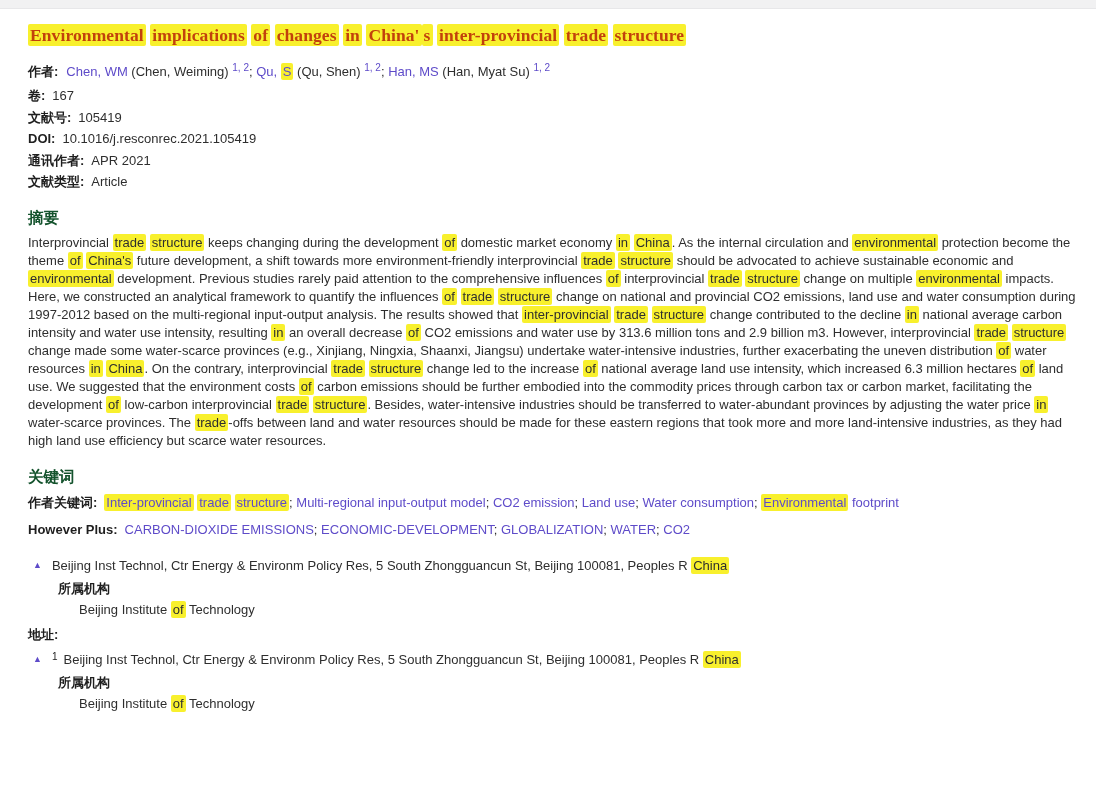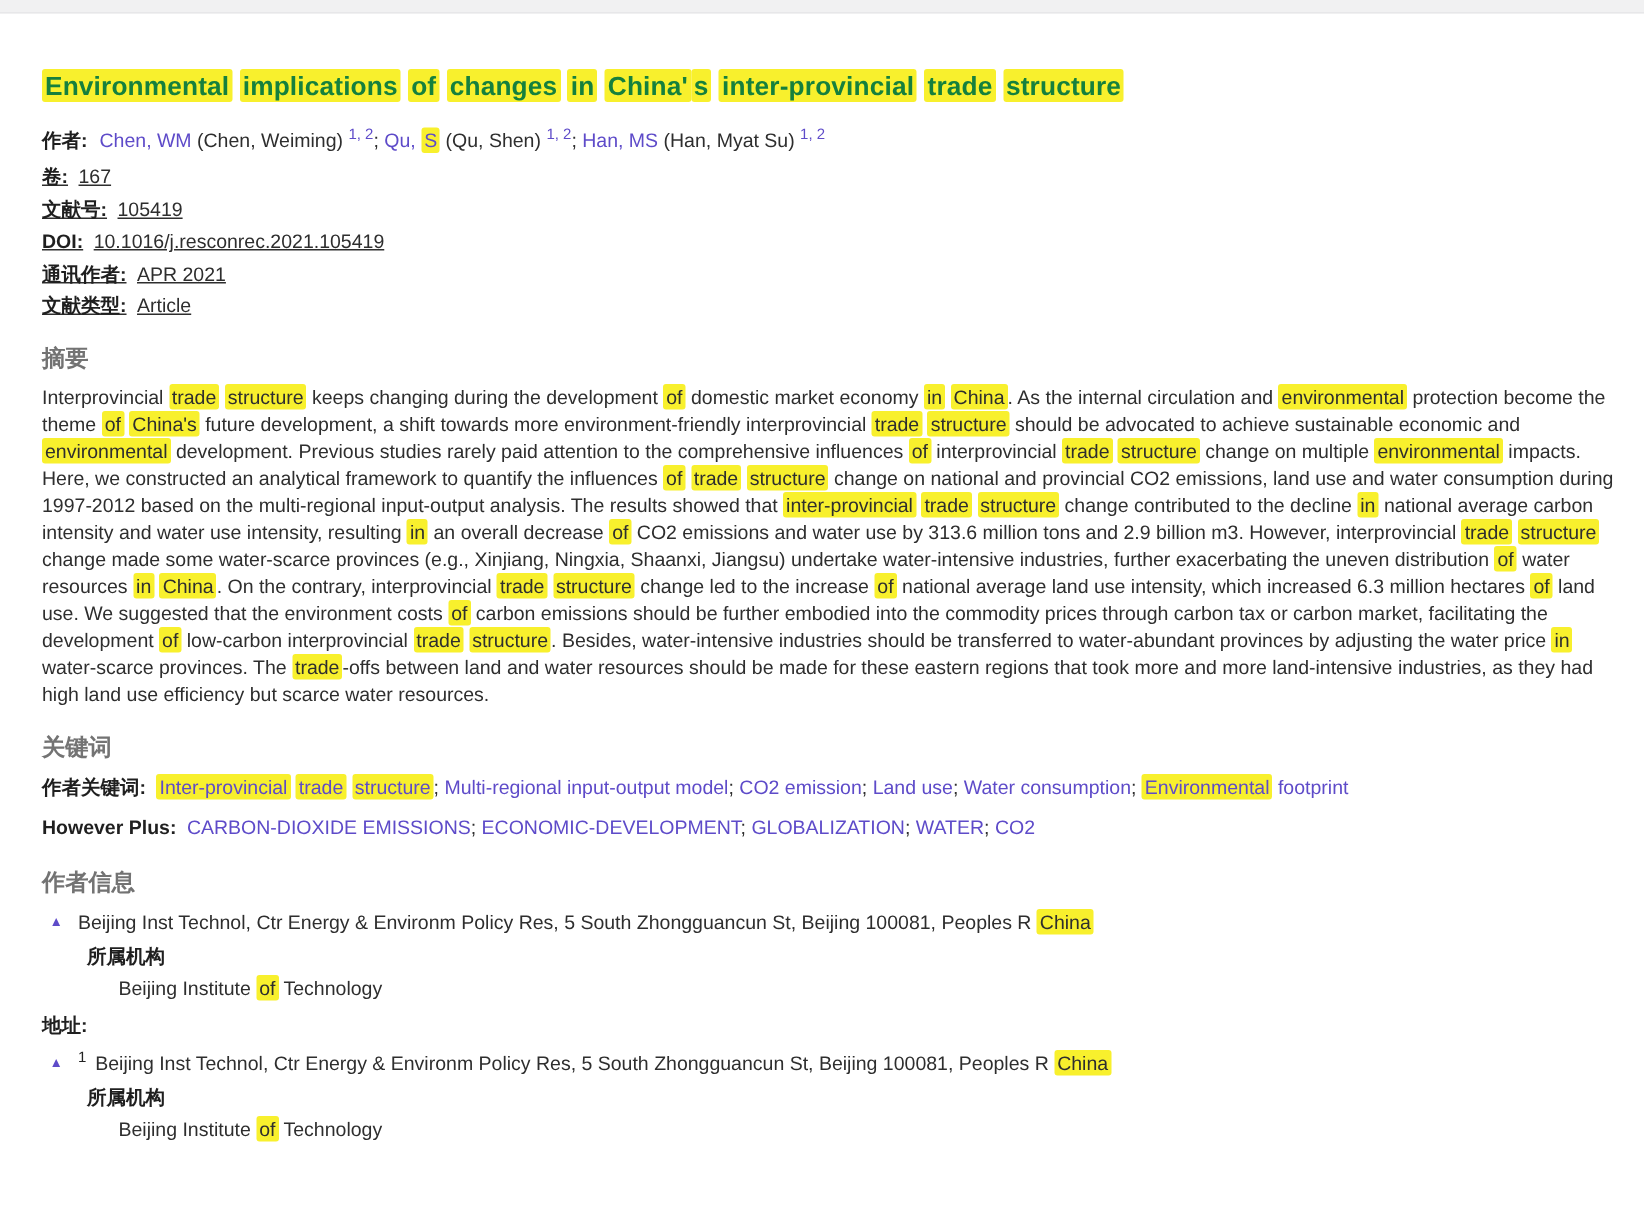--- a/index.html
+++ b/index.html
@@ -14,31 +14,31 @@
     width:1096px;height:810px;overflow:hidden;background:#fff;
     font-family:"Liberation Sans","DejaVu Sans",sans-serif;
     color:var(--text);
   }
   .top-strip{height:9px;background:#f1f1f2;border-bottom:1px solid #e7e7e9;}
   .content{padding:0 20px 0 28px;}
   .hl{background:var(--hl);padding:1px 2px;border-radius:2px;}
   .lk{color:var(--link);cursor:pointer;}
   .sup{font-size:10px;vertical-align:super;color:var(--link);line-height:0;}
   .article-title{
-    font-size:17.5px;font-weight:bold;color:#15803d;
-    margin:36px 0 0 0;line-height:24px;letter-spacing:.1px;
+    font-size:17.5px;font-weight:bold;color:#c2410c;
+    margin:14px 0 0 0;line-height:24px;letter-spacing:.1px;font-family:Liberation Serif, serif;
   }
   .byline{margin-top:17px;font-size:13px;line-height:16px;}
   .byline .label{margin-right:8px;}
   .label{font-weight:bold;color:var(--label);}
   .journal-line{margin-top:5px;font-size:14px;line-height:17px;}
   .meta-list{margin-top:5px;font-size:13px;}
-  .kv-row{line-height:21.5px;text-decoration:underline;}
+  .kv-row{line-height:21.5px;}
   .kv-row .label{margin-right:7px;}
-  .section-heading{font-size:15.5px;font-weight:600;color:#737373;margin:0;line-height:19px;}
+  .section-heading{font-size:15.5px;font-weight:600;color:#14532d;margin:0;line-height:19px;}
   .abstract-section{margin-top:15px;}
   .abstract-text{margin-top:7px;font-size:13px;line-height:18px;max-width:1052px;}
   .keywords-section{margin-top:17px;}
   .kw-row{margin-top:6px;font-size:13px;line-height:21px;}
   .kw-row .label{margin-right:7px;}
   .authorinfo-section{margin-top:17px;}
   .ai-row{margin-top:7px;font-size:13px;line-height:20px;}
   .ai-row .label{margin-right:7px;}
   .addr-line{display:flex;align-items:flex-start;margin-top:8px;font-size:13px;line-height:17px;}
   .tri{flex:0 0 auto;color:var(--link);font-size:9px;line-height:15px;margin:1px 10px 0 5px;cursor:pointer;}
@@ -89,21 +89,20 @@
     <h2 class="section-heading">关键词</h2>
     <div class="kw-row">
       <span class="label">作者关键词:</span><span><span class="hl lk">Inter-provincial</span><span class="lk"> </span><span class="hl lk">trade</span><span class="lk"> </span><span class="hl lk">structure</span><span>; </span><span class="lk">Multi-regional input-output model</span><span>; </span><span class="lk">CO2 emission</span><span>; </span><span class="lk">Land use</span><span>; </span><span class="lk">Water consumption</span><span>; </span><span class="hl lk">Environmental</span><span class="lk"> footprint</span></span>
     </div>
     <div class="kw-row">
       <span class="label">However Plus:</span><span><span class="lk">CARBON-DIOXIDE EMISSIONS</span><span>; </span><span class="lk">ECONOMIC-DEVELOPMENT</span><span>; </span><span class="lk">GLOBALIZATION</span><span>; </span><span class="lk">WATER</span><span>; </span><span class="lk">CO2</span></span>
     </div>
   </div>
 
   <div class="authorinfo-section">
-    <h2 class="section-heading">作者信息</h2>
 
 
     <div>
       <div class="addr-line">
         <span class="tri">▲</span>
         <span class="addr-text"><span>Beijing Inst Technol, Ctr Energy &amp; Environm Policy Res, 5 South Zhongguancun St, Beijing 100081, Peoples R </span><span class="hl">China</span></span>
       </div>
       <div class="org-label">所属机构</div>
       <div class="org-name"><span>Beijing Institute </span><span class="hl">of</span><span> Technology</span></div>
     </div>

